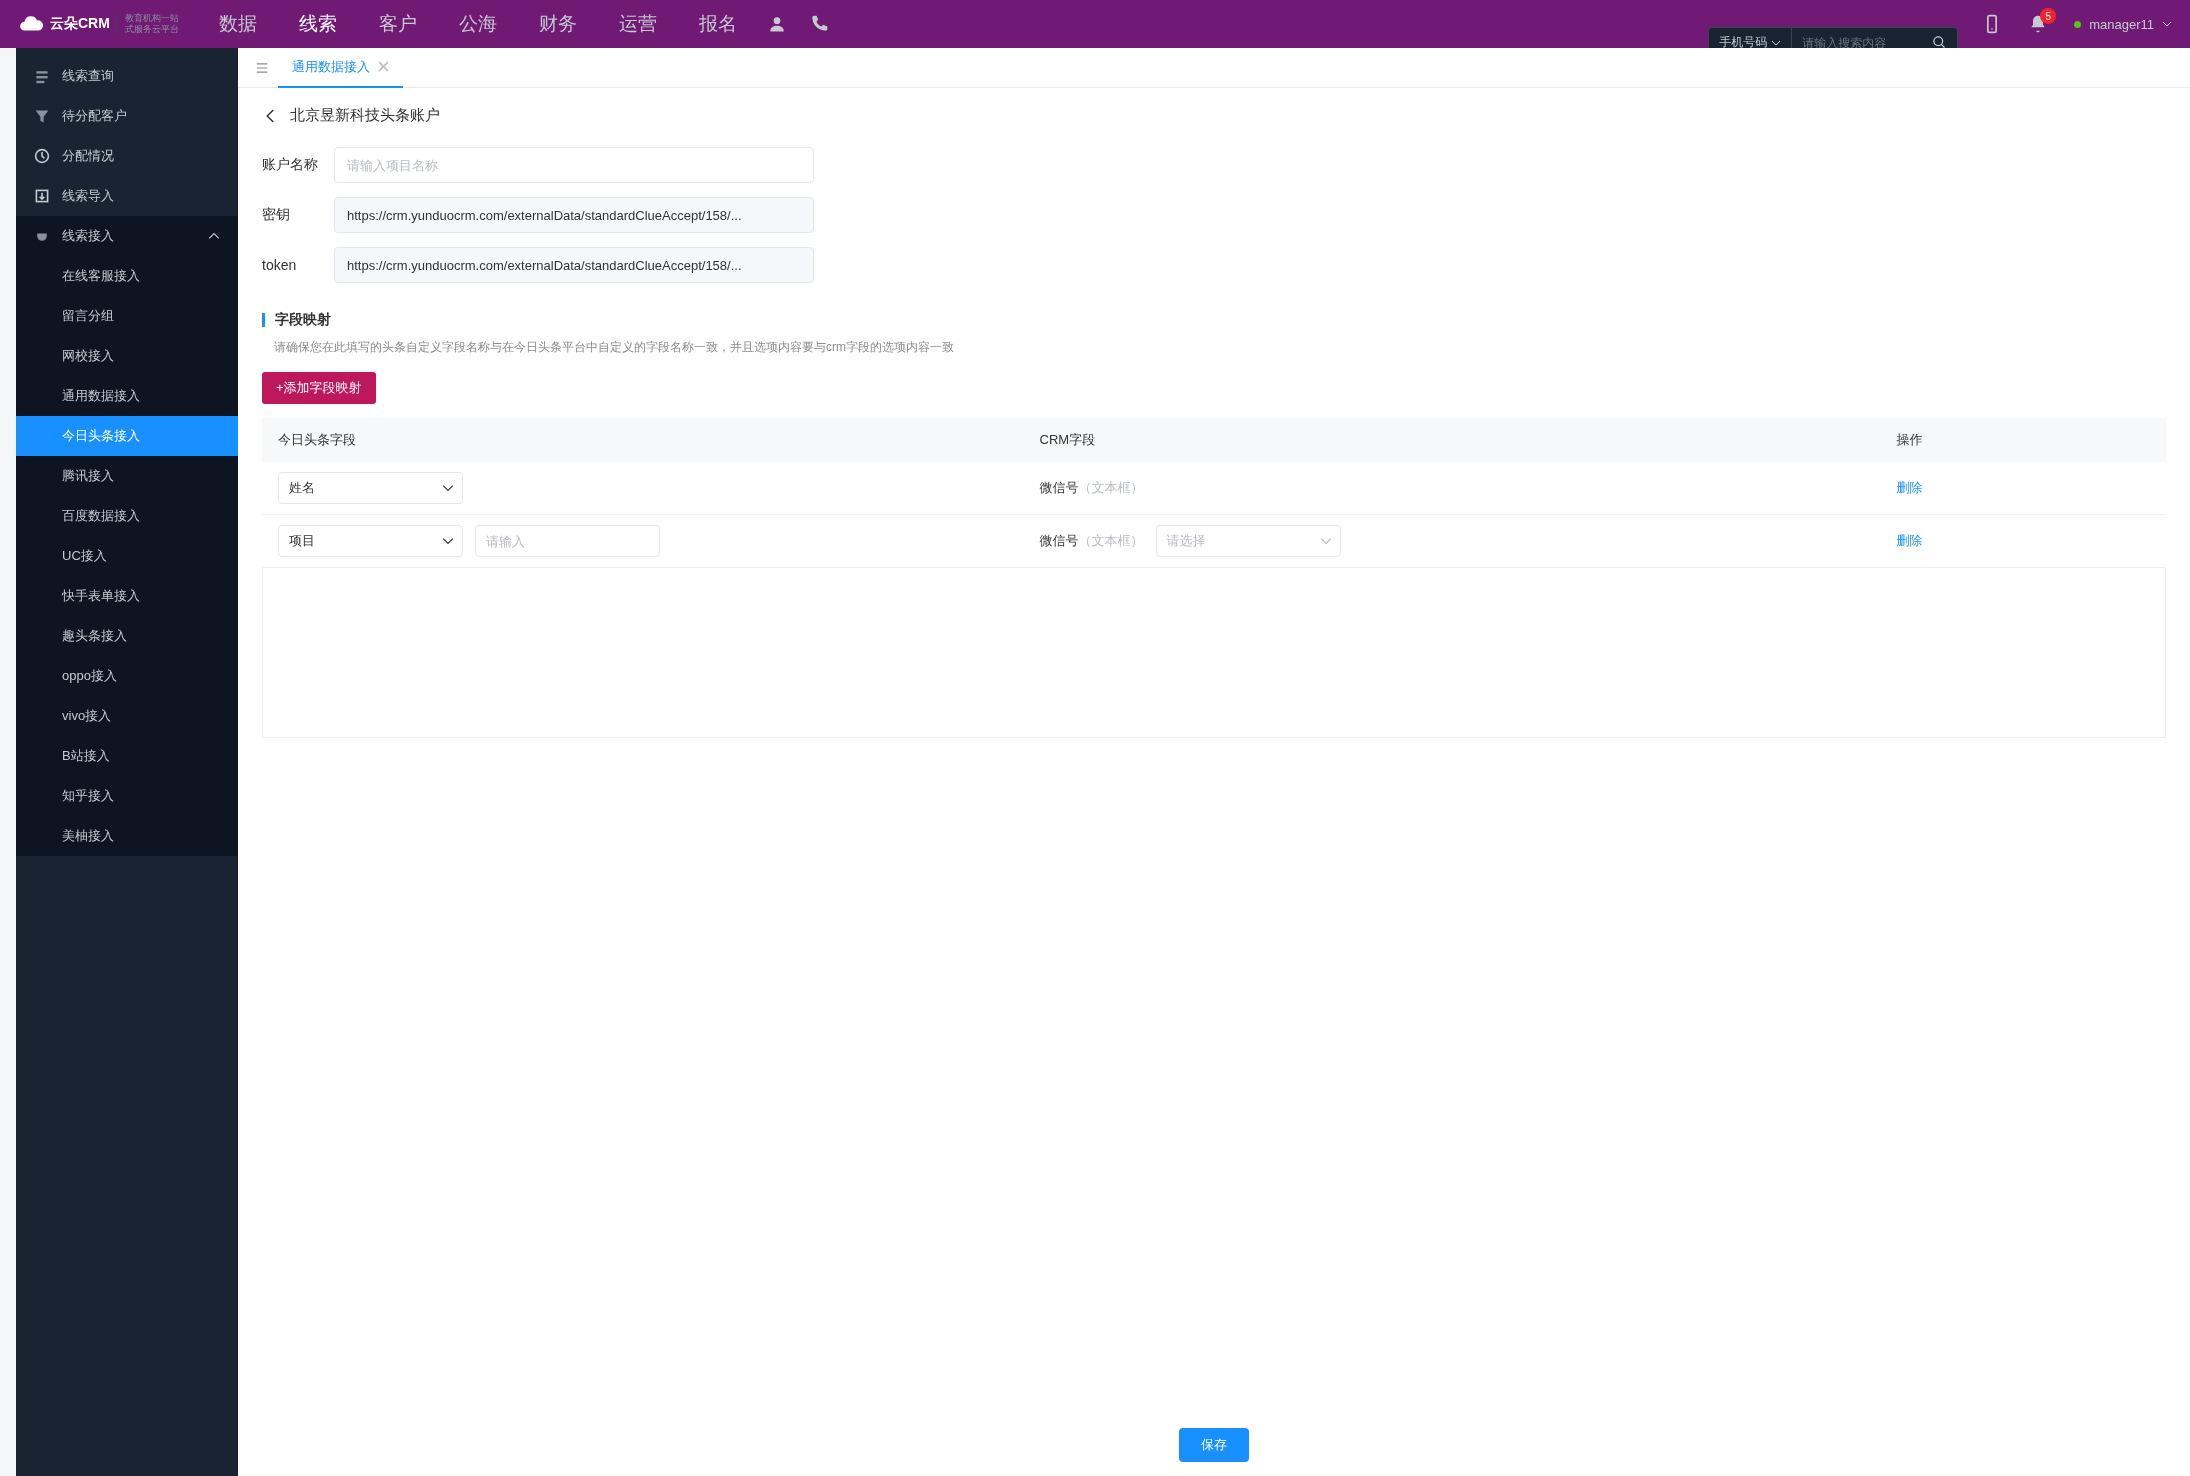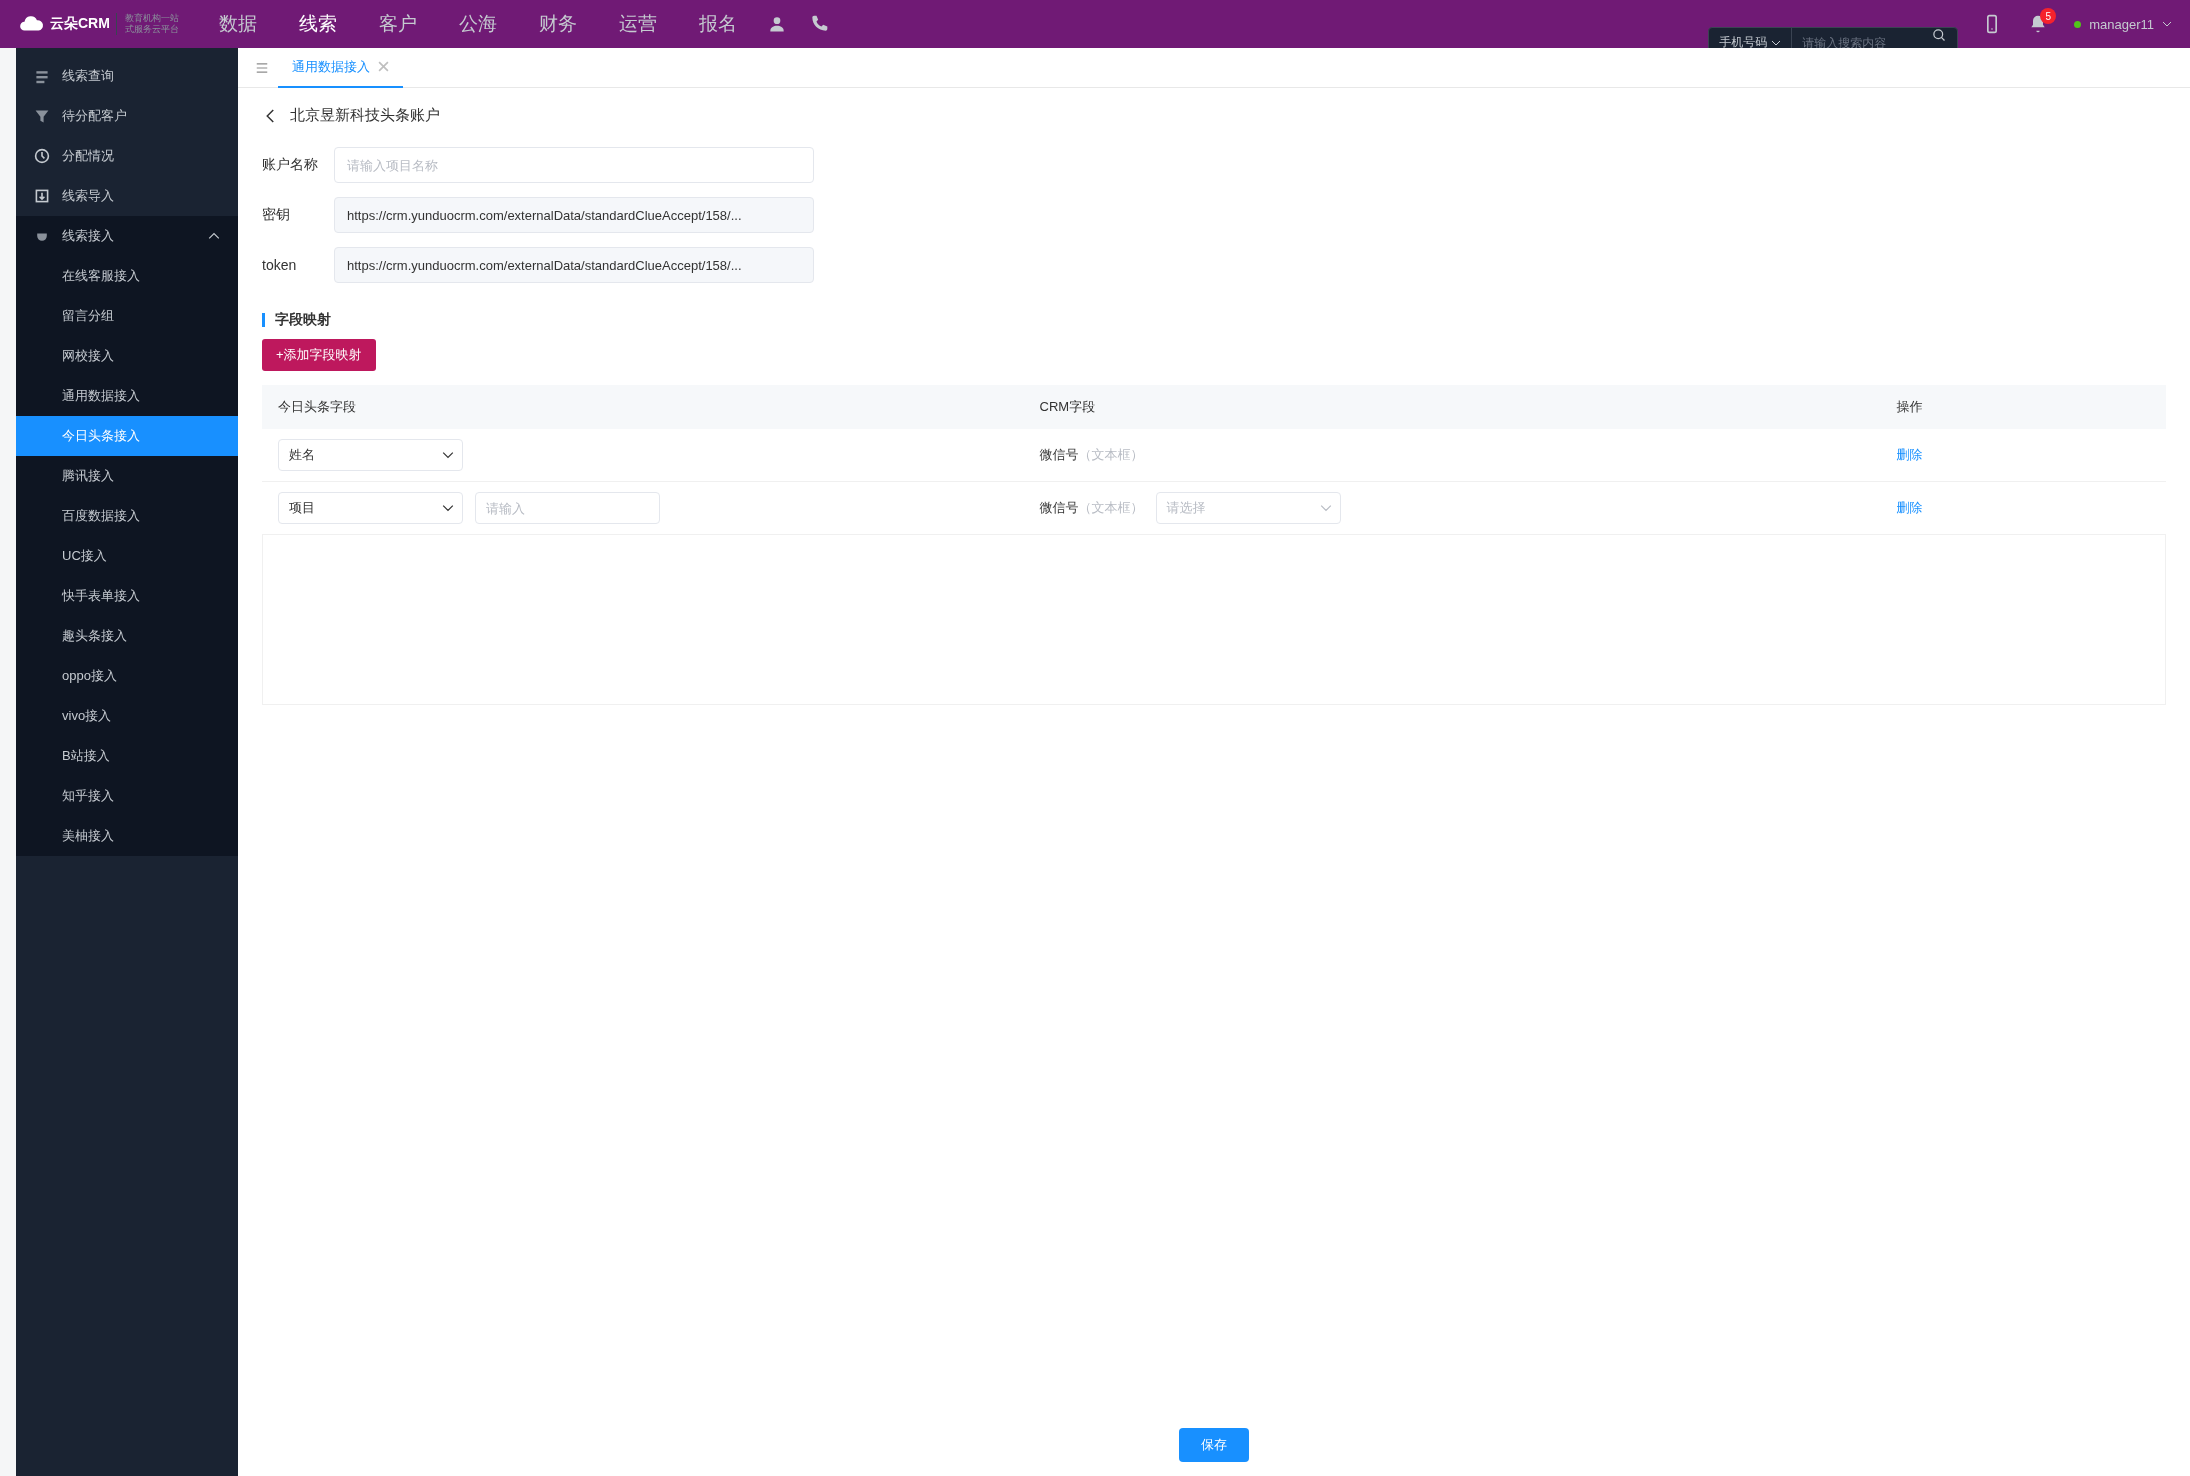--- a/index.html
+++ b/index.html
@@ -11,21 +11,21 @@
 .logo{display:flex;align-items:center;gap:6px;margin-right:14px;}
 .logo-mark{width:26px;height:26px;}
 .logo-text{font-size:14px;font-weight:600;color:#fff;}
 .logo-sub{font-size:9px;color:#8a919b;border-left:1px solid #3a4352;padding-left:8px;line-height:1.2;}
 .topnav-menu{display:flex;gap:6px;margin-left:8px;}
 .topnav-item{padding:0 18px;height:48px;display:flex;align-items:center;cursor:pointer;color:#c5cad0;font-size:19px;}
 .topnav-item.active{color:#fff;}
 .topnav-icons{display:flex;align-items:center;gap:22px;margin-left:12px;}
 .topnav-icon{width:20px;height:20px;fill:#c5cad0;cursor:pointer;}
 .topnav-spacer{flex:1;}
-.search-group{display:flex;border:1px solid #3a4352;border-radius:4px;height:32px;background:#1a2332;margin-top:37px;}
+.search-group{display:flex;align-items:center;border:1px solid #3a4352;border-radius:4px;height:32px;background:#1a2332;margin-top:37px;}
 .search-type{padding:0 10px;display:flex;align-items:center;gap:4px;color:#c5cad0;height:100%;border-right:1px solid #3a4352;font-size:12px;cursor:pointer;}
 .search-input{background:transparent;border:none;outline:none;color:#c5cad0;padding:0 10px;width:130px;font-size:12px;}
 .search-input::placeholder{color:#6a7280;}
 .search-btn{padding:0 10px;cursor:pointer;}
 .topnav-right{display:flex;align-items:center;gap:26px;margin-left:24px;}
 .bell-wrap{position:relative;}
 .badge{position:absolute;top:-6px;right:-8px;background:#f5222d;color:#fff;border-radius:9px;min-width:16px;height:16px;font-size:10px;display:flex;align-items:center;justify-content:center;padding:0 3px;}
 .user-box{display:flex;align-items:center;gap:8px;cursor:pointer;color:#c5cad0;font-size:13px;}
 .user-dot{width:7px;height:7px;border-radius:50%;background:#52c41a;}
 
@@ -250,20 +250,21 @@
         </div>
         <div class="form-row">
           <div class="form-label">token</div>
           <input class="form-input filled" readonly="" value="https://crm.yunduocrm.com/externalData/standardClueAccept/158/..." style="">
         </div>
 
         <div class="section-header">
           <div class="section-bar"></div>
           <div class="section-title">字段映射</div>
         </div>
+        <div class="section-desc">请确保您在此填写的头条自定义字段名称与在今日头条平台中自定义的字段名称一致，并且选项内容要与crm字段的选项内容一致</div>
 
         <button class="add-btn">+添加字段映射</button>
 
         <table class="table">
           <thead>
             <tr>
               <th style="width:40%">今日头条字段</th>
               <th style="width:45%">CRM字段</th>
               <th>操作</th>
             </tr>

